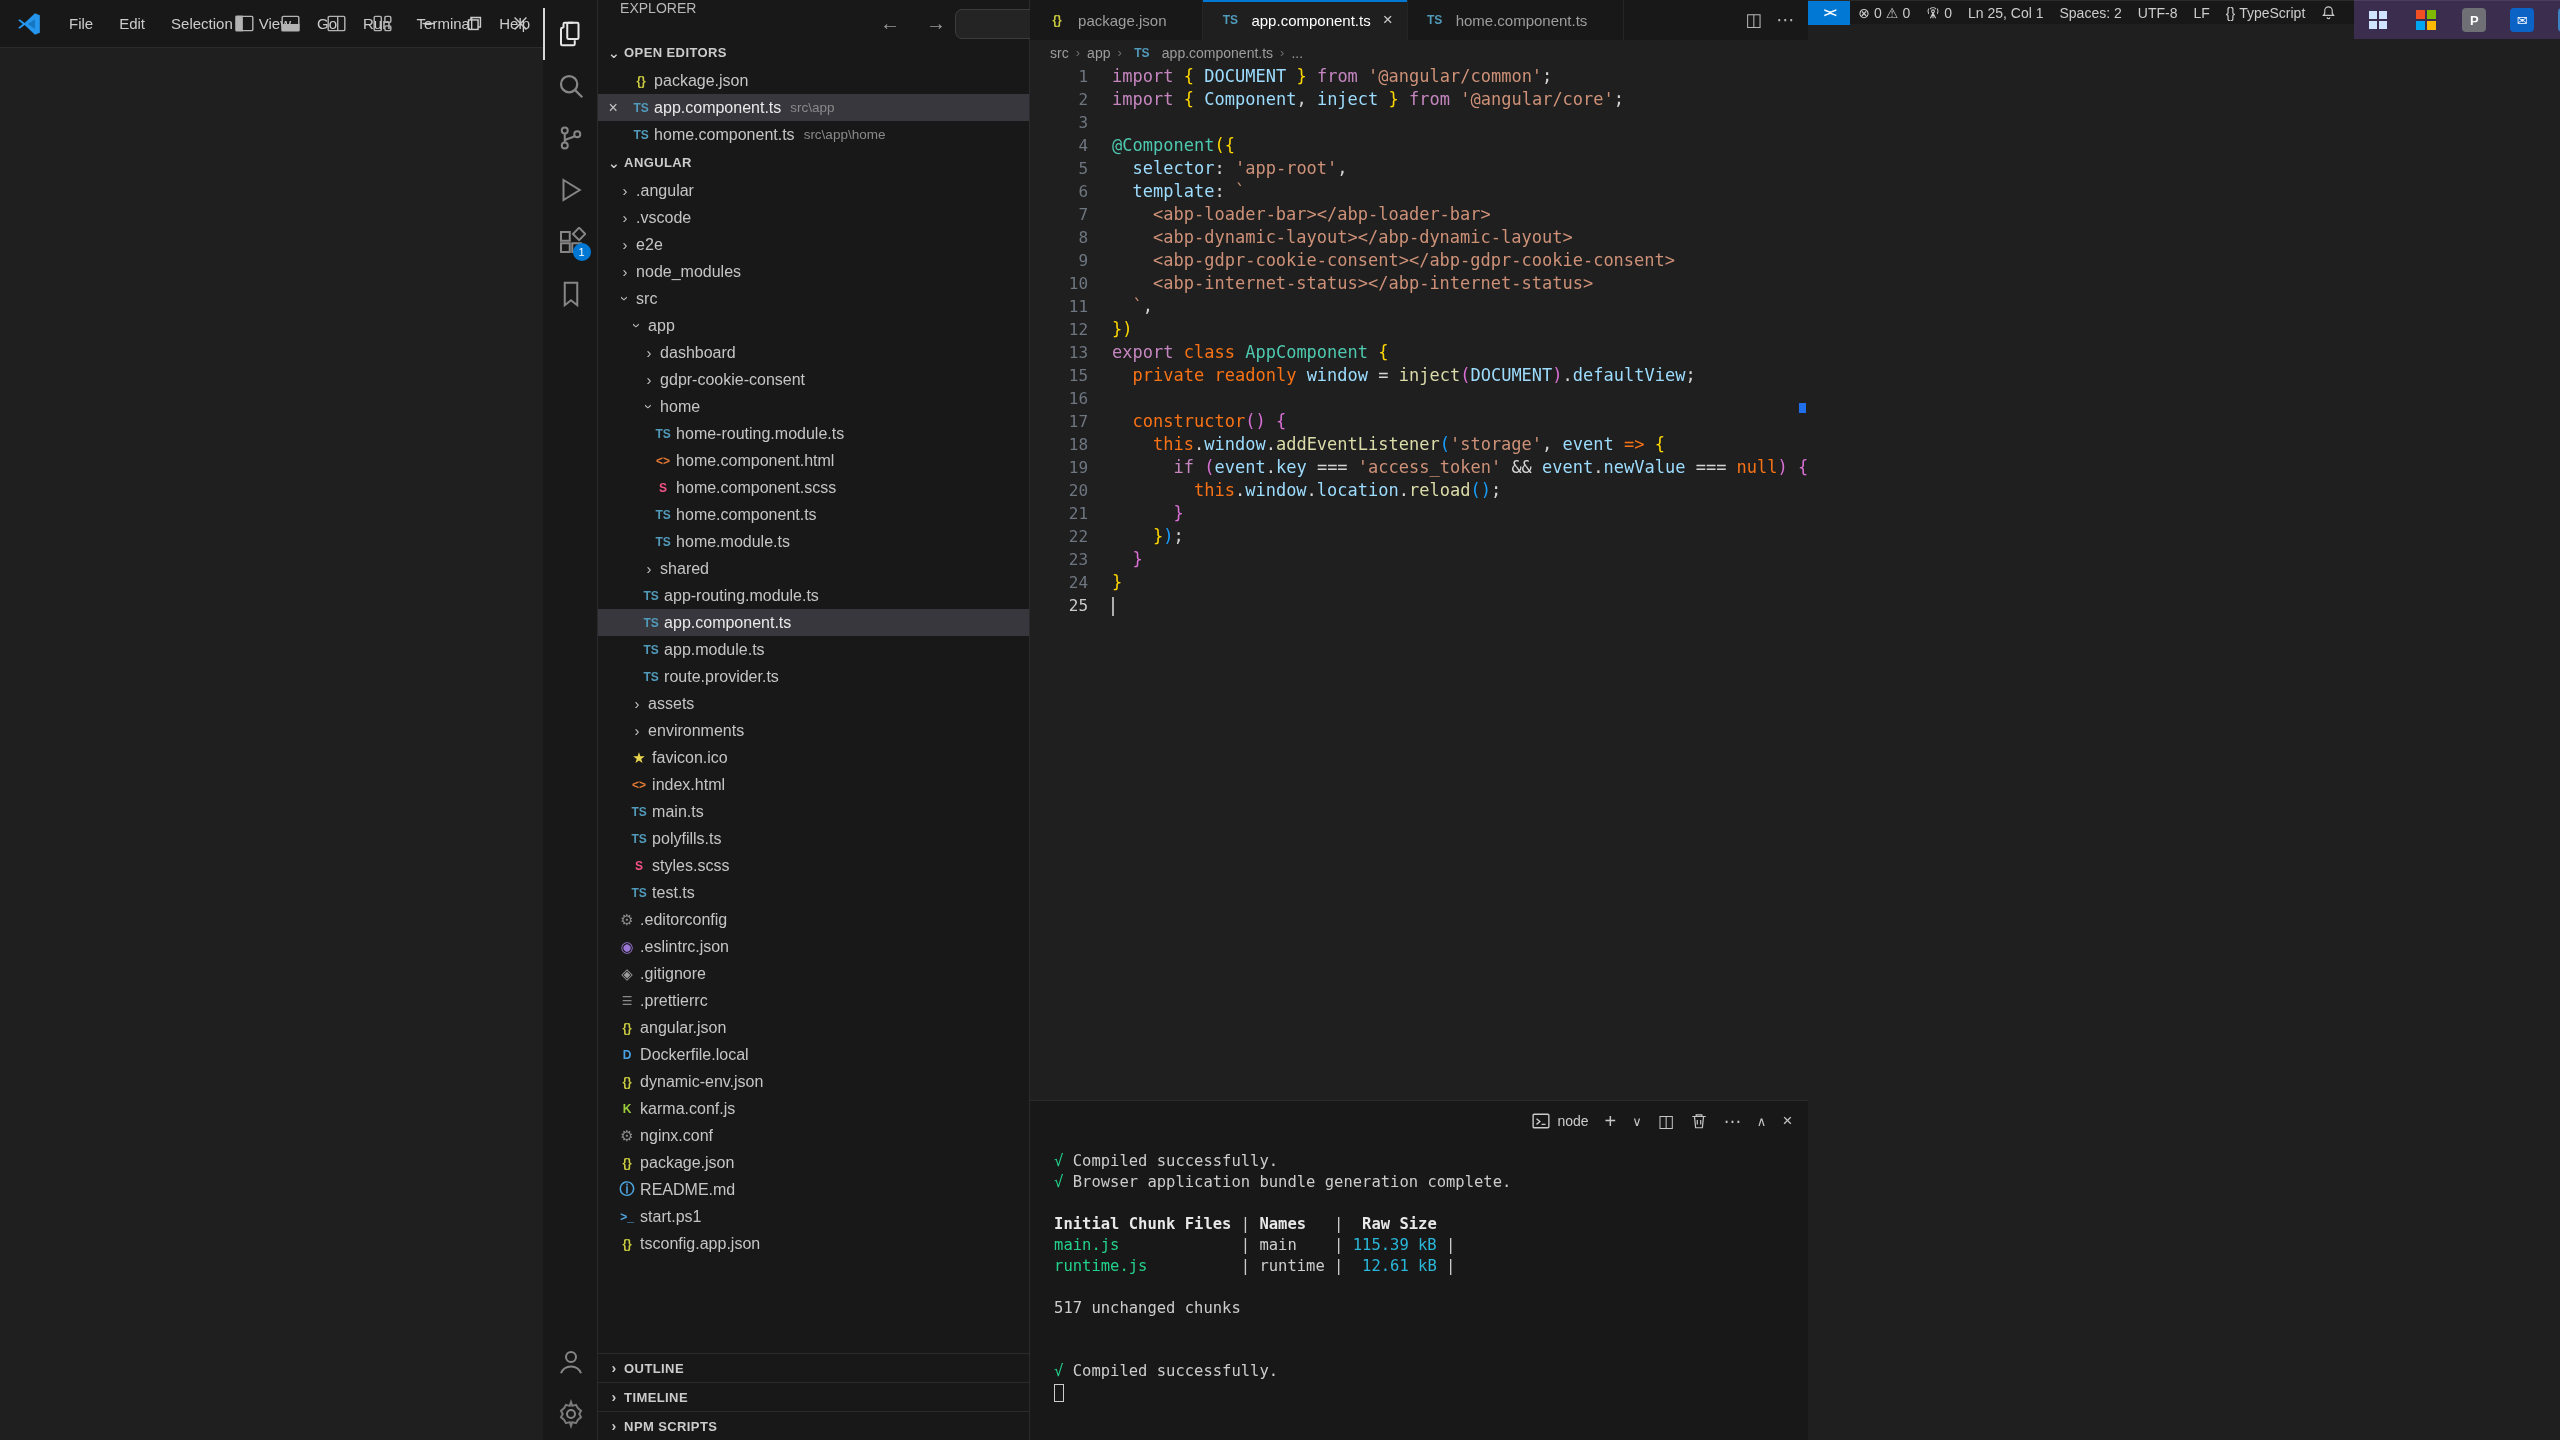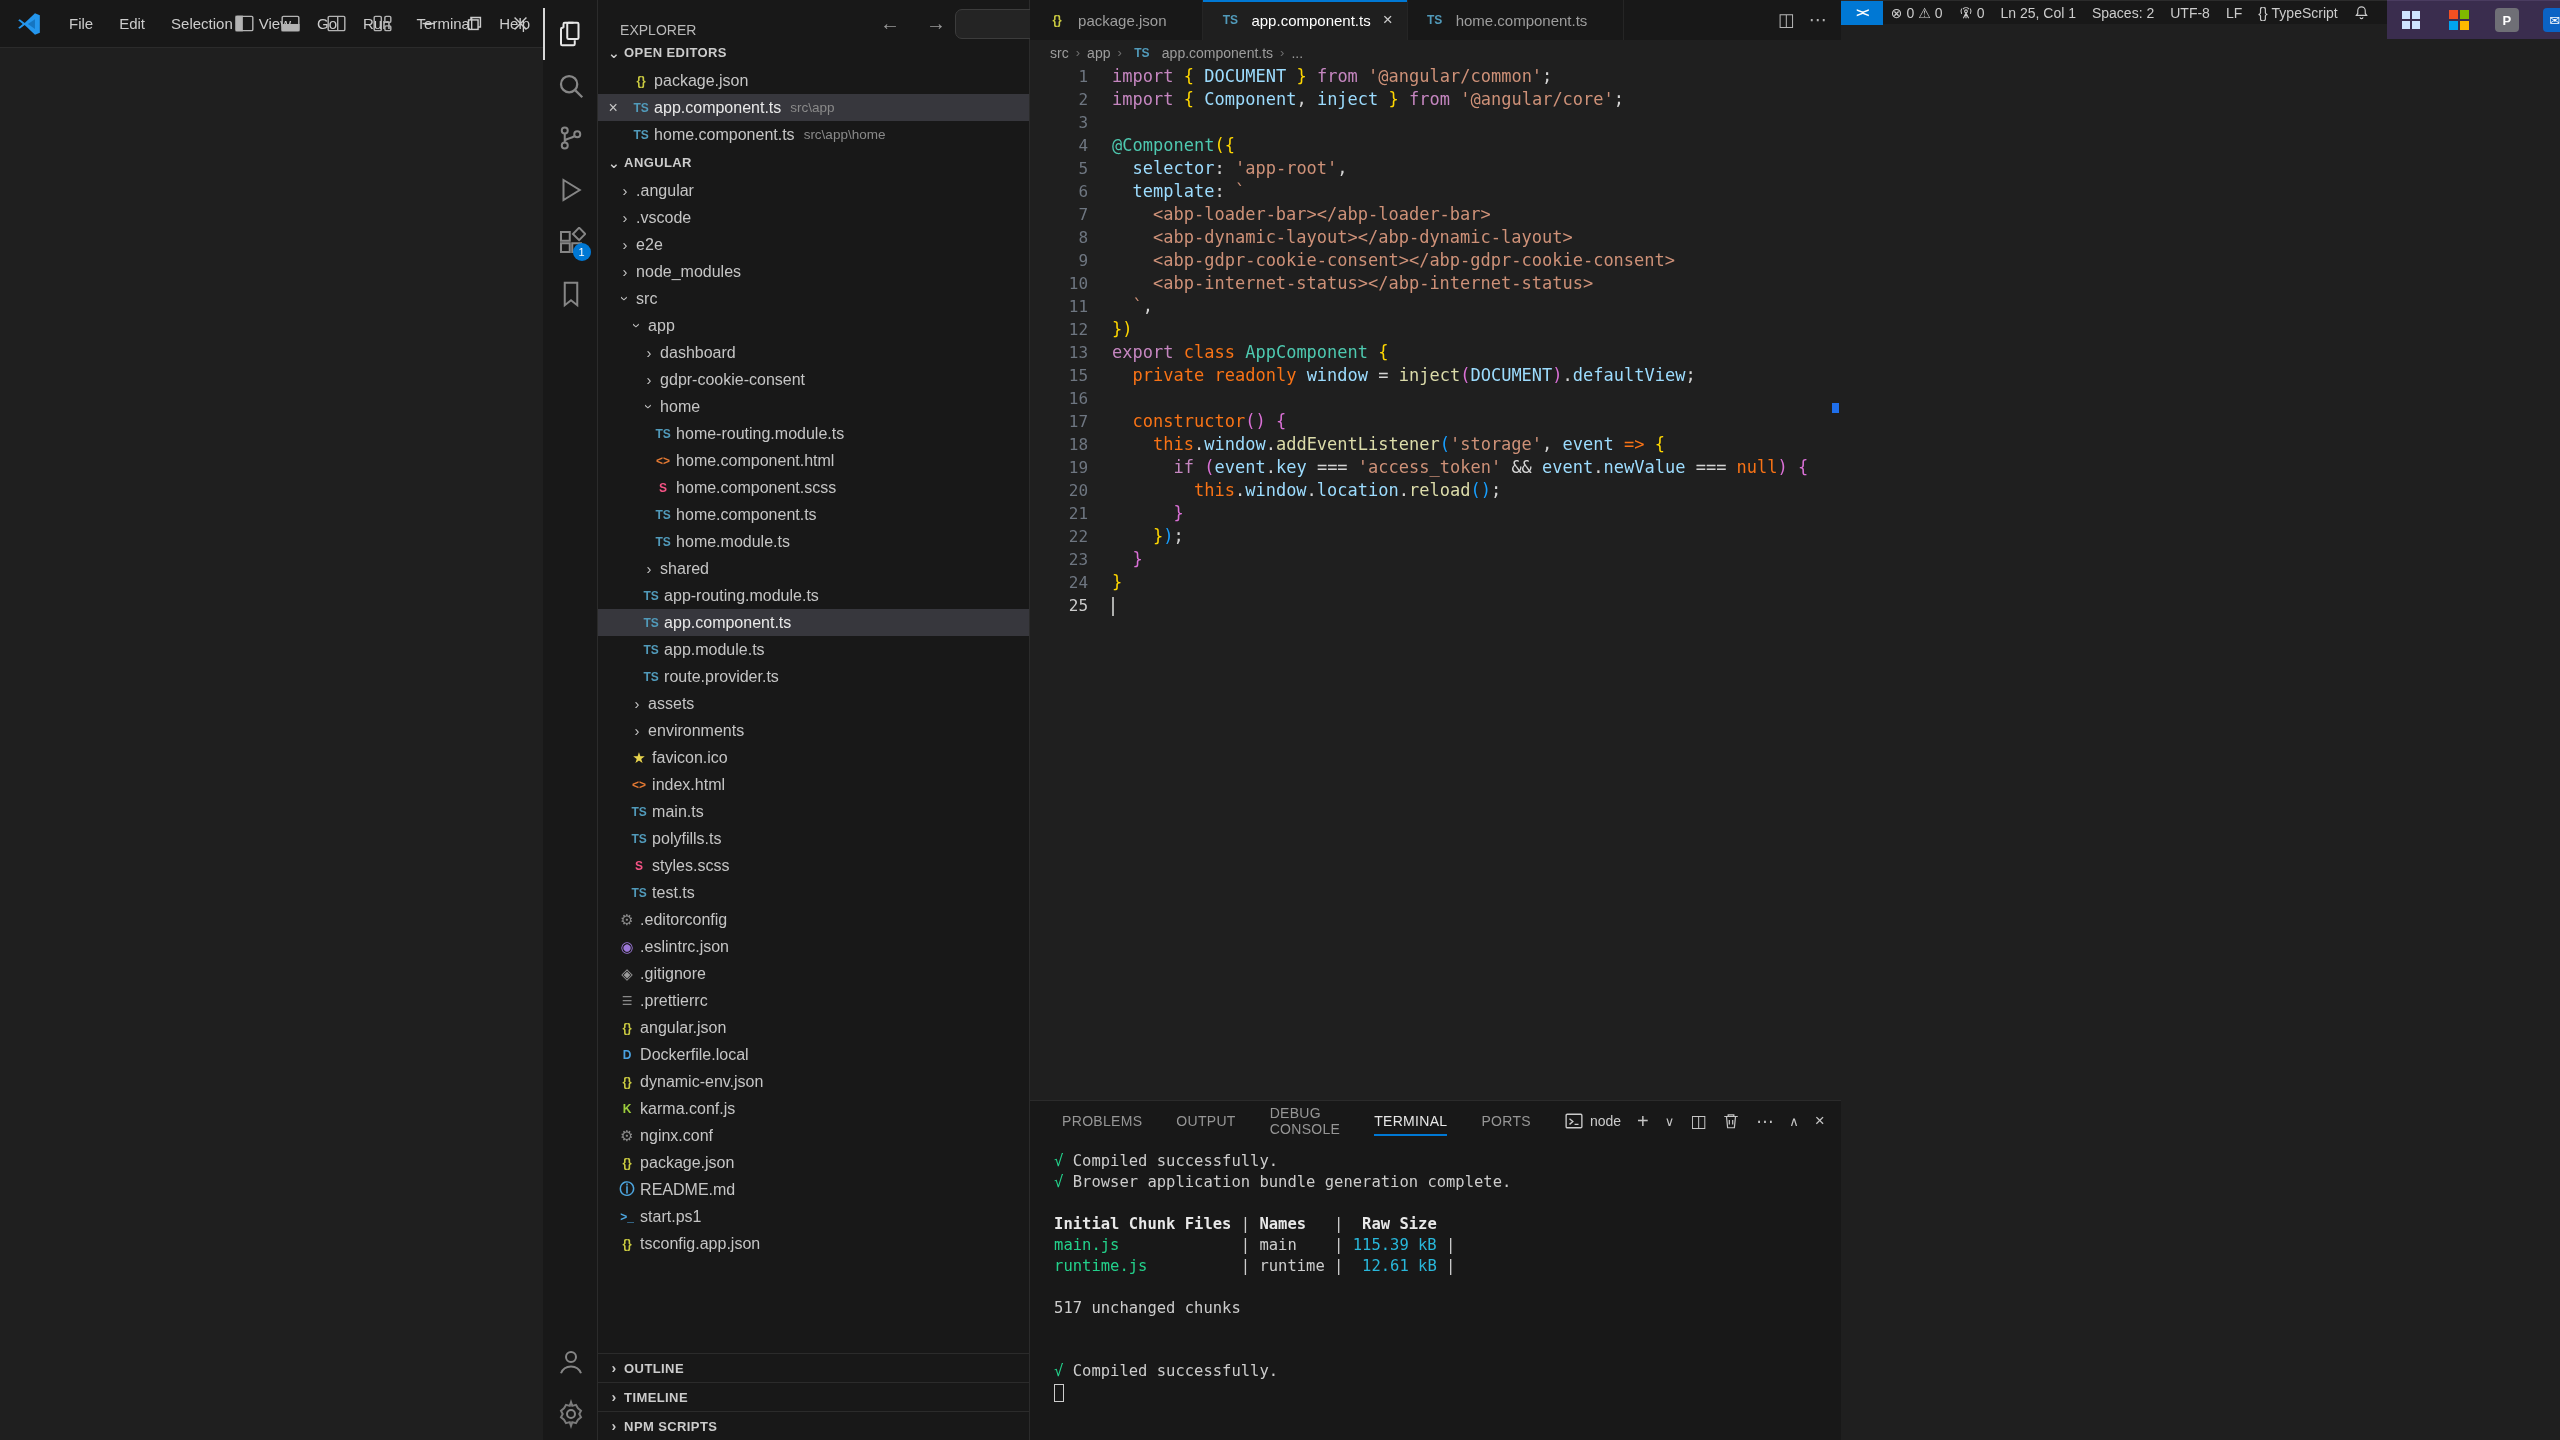--- a/index.html
+++ b/index.html
@@ -31,21 +31,21 @@
     color:#868686; position:relative; border-left:2px solid transparent; }
   .act-item.active { color:#e7e7e7; border-left:2px solid #d7d7d7; }
   .act-item svg { width:30px; height:30px; }
   .act-badge { position:absolute; right:7px; bottom:7px; min-width:18px; height:18px; border-radius:9px;
     background:#0078d4; color:#fff; font-size:11px; display:flex; align-items:center; justify-content:center; }
   .act-bottom { margin-top:auto; }
 
   
   #sidebar { width:432px; background:#181818; border-right:1px solid #2b2b2b; flex:none;
     display:flex; flex-direction:column; color:#cccccc; overflow:hidden; }
-  #sidebar-title { height:38px; display:flex; align-items:flex-end; padding:0 14px 0 22px;
+  #sidebar-title { height:38px; display:flex; align-items:flex-start; padding:0 14px 0 22px;
     font-size:14px; color:#b9b9b9; flex:none; }
   #sidebar-title .more { margin-left:auto; color:#bdbdbd; font-size:18px; }
   .section-hdr { height:29px; display:flex; align-items:center; font-size:13px; font-weight:bold;
     color:#cccccc; letter-spacing:.4px; padding-left:6px; flex:none; }
   .section-hdr .chev { width:20px; text-align:center; font-size:14px; color:#cccccc; }
   .bottom-hdr { border-top:1px solid #2b2b2b; }
   .oe-row, .tree-row { height:27px; display:flex; align-items:center; font-size:16px; color:#c5c5c5; }
   .oe-row.active, .tree-row.selected { background:#37373d; color:#e9e9e9; }
   .oe-close { width:30px; text-align:center; color:#c5c5c5; font-size:16px; }
   .fic { width:26px; text-align:center; font-size:12px; font-weight:bold; flex:none; }
@@ -607,27 +607,20 @@
             <div class="code-line">
               <span class="gutter cur">25</span>
               <span class="codetext"><span class="cursor"></span></span>
             </div>
           </div>
         <div id="ruler-mark"></div>
       </div>
 
       <div id="panel">
         <div id="panel-hdr">
-          <div id="panel-tabs" style="display:flex;">
-              <span class="ptab">PROBLEMS</span>
-              <span class="ptab">OUTPUT</span>
-              <span class="ptab">DEBUG CONSOLE</span>
-              <span class="ptab active">TERMINAL</span>
-              <span class="ptab">PORTS</span>
-            </div>
           <div id="panel-actions">
             <span id="term-label">
               <svg viewBox="0 0 16 16" fill="none" stroke="#cccccc" stroke-width="1.2">
                   <rect x="1" y="2" width="14" height="12" rx="1"></rect>
                   <path d="M4 6l3 2.5L4 11M8.5 11H12"></path>
                 </svg>
               <span>node</span>
             </span>
             <span style="font-size:20px;">+</span>
             <span style="font-size:13px;">∨</span>

